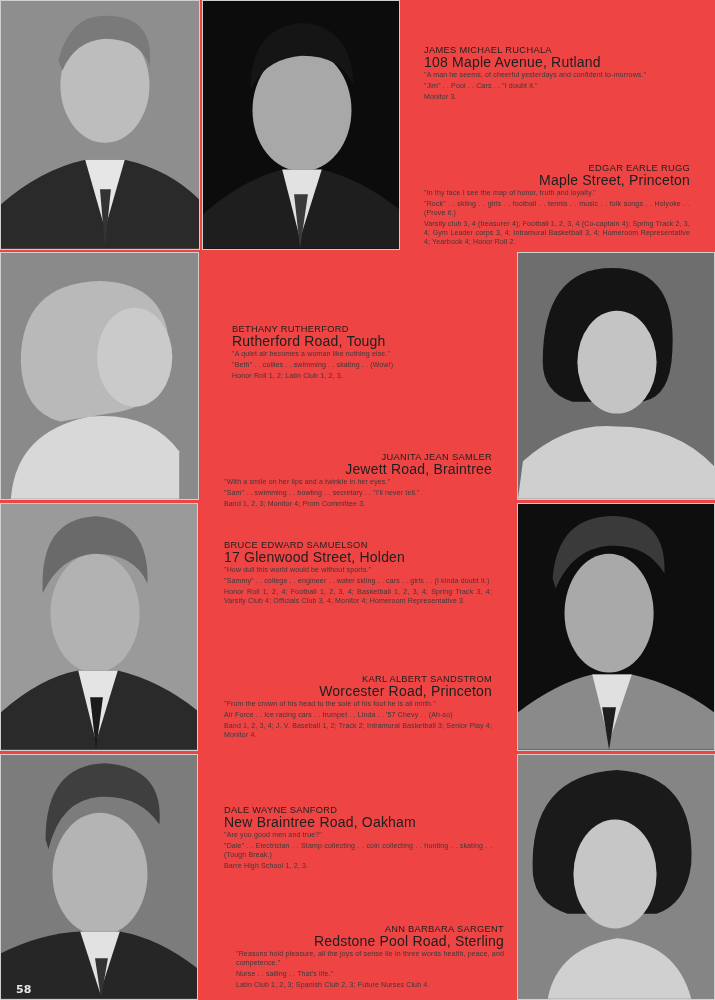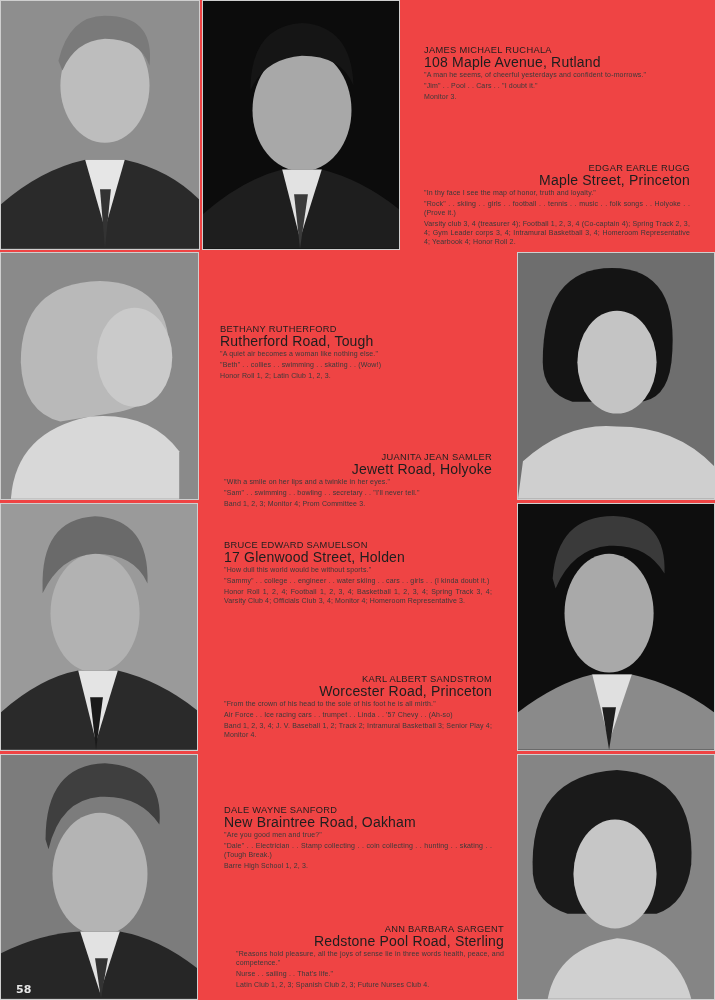--- a/index.html
+++ b/index.html
@@ -80,30 +80,30 @@
   </div>
   <div class="photo" style="left:517px;top:252px;width:198px;height:248px;background:#6e6e6e;">
     <svg viewBox="0 0 198 248">
       <rect width="198" height="248" fill="#6e6e6e"></rect>
       <path d="M25 110 Q25 15 95 15 Q165 15 155 110 Q150 150 120 150 L55 150 Q25 140 25 110 Z" fill="#141414"></path>
       <ellipse cx="100" cy="110" rx="40" ry="52" fill="#c4c4c4"></ellipse>
       <path d="M0 248 L5 210 Q50 170 100 175 Q160 175 198 215 L198 248 Z" fill="#cfcfcf"></path>
     </svg>
   </div>
 
-  <div class="entry" style="left:220px;top:324px;width:270px;">
+  <div class="entry" style="left:232px;top:324px;width:270px;">
     <div class="name">BETHANY RUTHERFORD</div>
     <div class="addr">Rutherford Road, Tough</div>
     <p>"A quiet air becomes a woman like nothing else."</p>
     <p>"Beth" . . collies . . swimming . . skating . . (Wow!)</p>
     <p>Honor Roll 1, 2; Latin Club 1, 2, 3.</p>
   </div>
   <div class="entry right" style="left:224px;top:408px;width:268px;">
     <div class="name">JUANITA JEAN SAMLER</div>
-    <div class="addr">Jewett Road, Holyoke</div>
+    <div class="addr">Jewett Road, Braintree</div>
     <p>"With a smile on her lips and a twinkle in her eyes."</p>
     <p>"Sam" . . swimming . . bowling . . secretary . . "I'll never tell."</p>
     <p>Band 1, 2, 3; Monitor 4; Prom Committee 3.</p>
   </div>
 
   <div class="photo" style="left:0;top:503px;width:198px;height:248px;background:#9a9a9a;">
     <svg viewBox="0 0 198 248">
       <rect width="198" height="248" fill="#9a9a9a"></rect>
       <ellipse cx="95" cy="110" rx="45" ry="60" fill="#b2b2b2"></ellipse>
       <path d="M42 85 Q40 15 95 12 Q150 15 148 80 Q135 50 95 50 Q60 52 42 90 Z" fill="#6a6a6a"></path>

